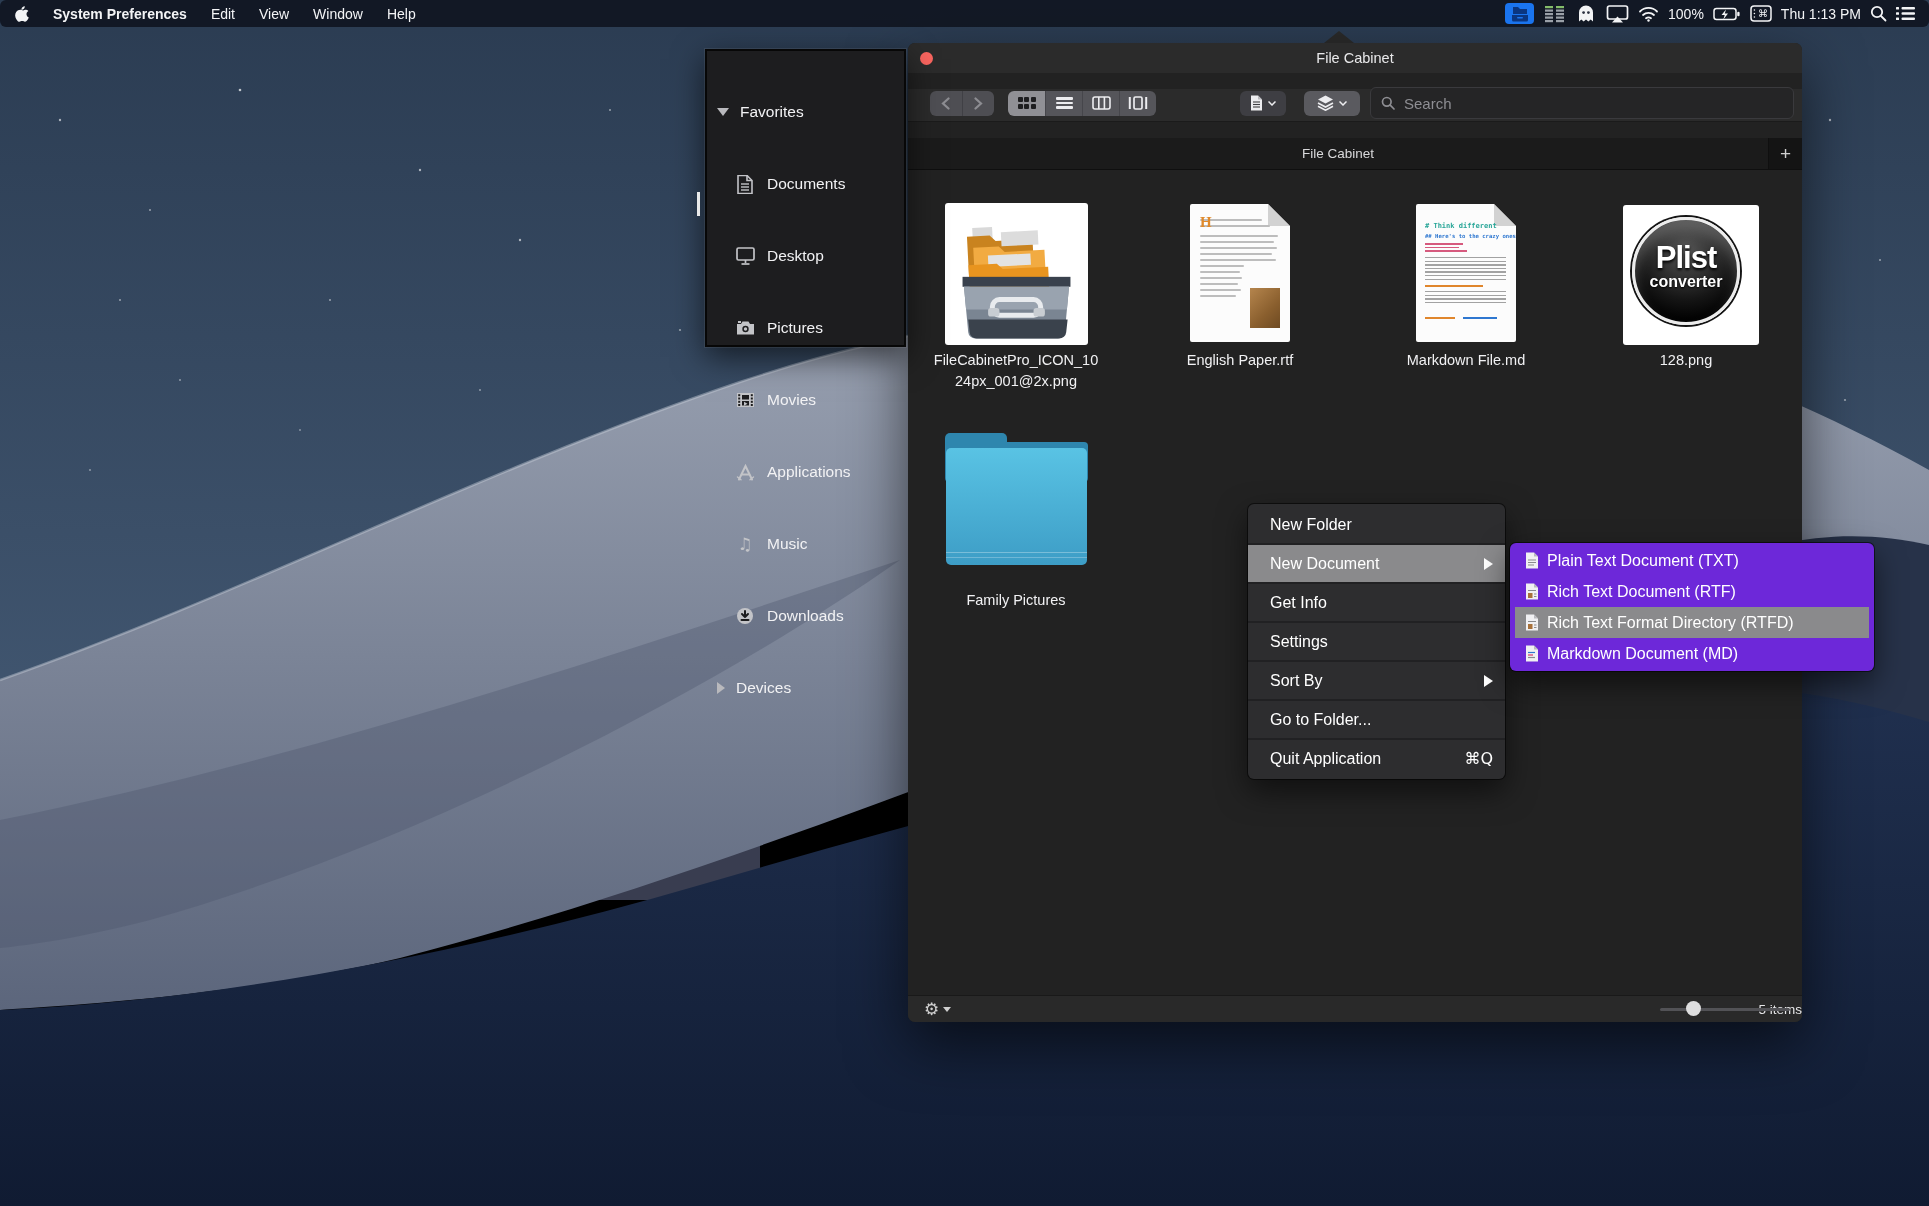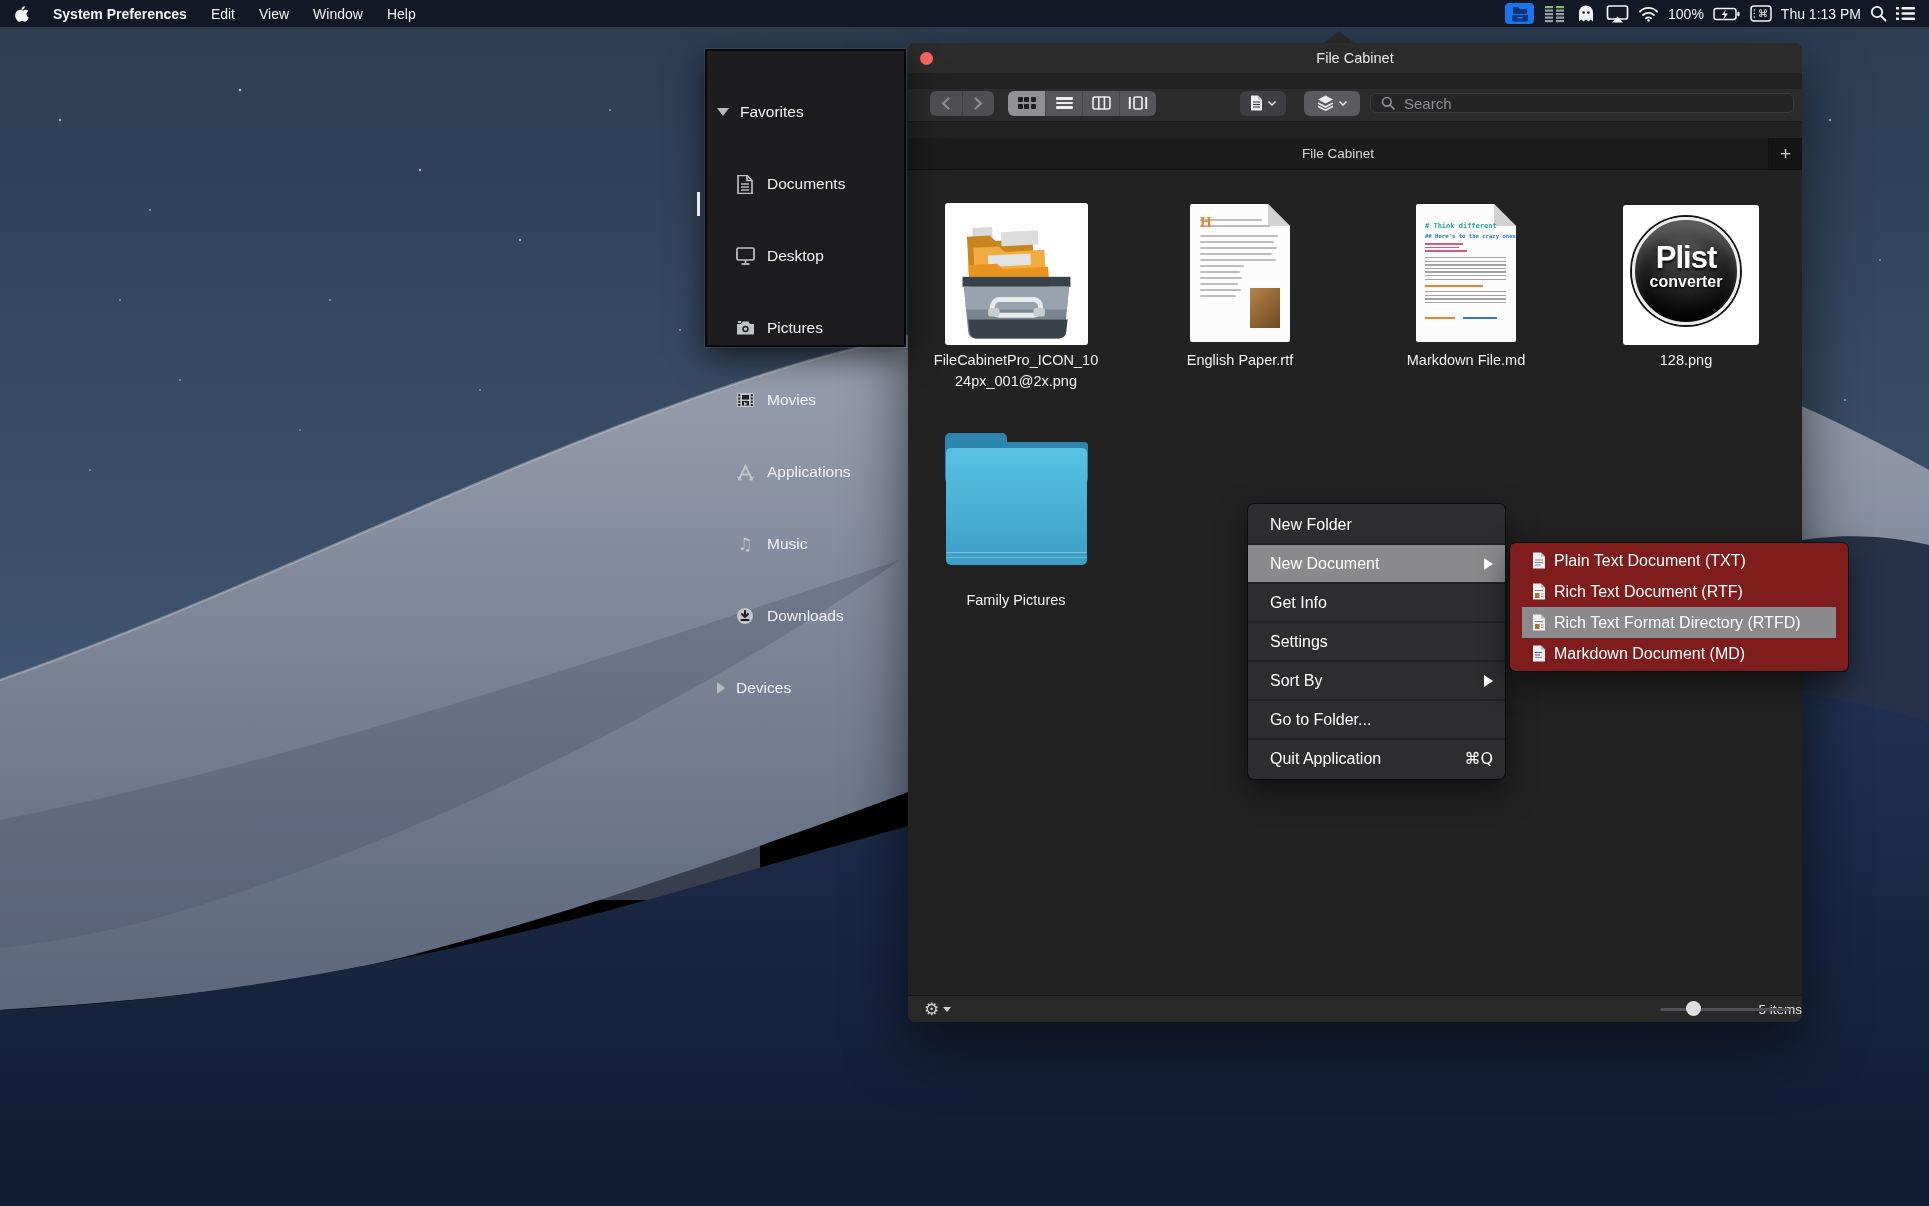--- a/index.html
+++ b/index.html
@@ -8,21 +8,21 @@
   .stage *{box-sizing:border-box;}
   svg{display:block;}
   .glyphfont{font-family:"DejaVu Sans",sans-serif;}
 
   
   .wallpaper{position:absolute;inset:0;z-index:0;}
 
   
   .menubar{position:absolute;top:0;left:0;width:1929px;height:27px;z-index:50;
     background:rgba(16,21,33,.93);display:flex;align-items:center;
-    padding:0 14px;color:#f3f4f6;font-size:14px;}
+    padding:0 14px;color:#f3f4f6;font-size:14px;border-radius:6px;}
   .mb-left{display:flex;align-items:center;gap:24px;}
   .mb-app{font-weight:bold;}
   .mb-right{margin-left:auto;display:flex;align-items:center;gap:9px;}
   .mb-item{display:flex;align-items:center;}
   .cab-badge{width:29px;height:21px;border-radius:4px;background:#1a74ee;
     display:flex;align-items:center;justify-content:center;}
 
   
   .favpanel{position:absolute;left:705px;top:49px;width:201px;height:298px;z-index:40;
     background:#1d1d1f;border:2px solid #070707;box-shadow:0 0 0 1px rgba(255,255,255,.07),0 10px 30px rgba(0,0,0,.6);
@@ -52,21 +52,21 @@
   .seg{height:25px;margin-left:14px;border-radius:6px;overflow:hidden;display:flex;}
   .seg .s{width:37px;display:flex;align-items:center;justify-content:center;background:#55555a;}
   .seg .s + .s{border-left:1px solid #46464b;}
   .seg .s.active{background:#909095;}
   .gridglyph{display:grid;grid-template-columns:repeat(3,5px);grid-auto-rows:5px;gap:1.5px;}
   .gridglyph i{background:#1e1e20;border-radius:1px;}
   .listglyph i{display:block;width:17px;height:2.4px;background:#ededf0;border-radius:1px;margin:2.2px 0;}
   .tbtn{height:25px;border-radius:6px;display:flex;align-items:center;justify-content:center;gap:5px;}
   .btn-doc{width:46px;background:#3e3e43;margin-left:84px;}
   .btn-stack{width:56px;background:#5a5a5f;margin-left:18px;}
-  .searchfield{flex:1;height:20px;margin-left:10px;background:#252526;border:1px solid #3a3a3d;
+  .searchfield{flex:1;height:32px;margin-left:10px;background:#252526;border:1px solid #3a3a3d;
     border-radius:6px;display:flex;align-items:center;padding:0 10px;gap:7px;}
   .searchfield input{flex:1;background:transparent;border:none;outline:none;color:#ddd;font-size:15px;
     font-family:"Liberation Sans",sans-serif;}
   .searchfield input::placeholder{color:#8e8e93;}
   .tabbar{height:32px;background:#1b1b1b;border-bottom:1px solid #0f0f0f;display:flex;}
   .tab{flex:1;display:flex;align-items:center;justify-content:center;color:#d9d9db;font-size:13.5px;}
   .tab-add{width:34px;border-left:1px solid #0f0f0f;background:#141414;color:#cfcfcf;
     font-size:19px;display:flex;align-items:center;justify-content:center;}
   .content{flex:1;position:relative;background:#222;overflow:hidden;}
   .statusbar{height:27px;background:#292929;border-top:1px solid #191919;border-radius:0 0 7px 7px;
@@ -103,22 +103,22 @@
 
   
   .ctxmenu{position:absolute;left:1248px;top:504px;width:257px;z-index:30;background:#2d2d2f;
     border-radius:6px;padding:2px 0;color:#fff;font-size:16px;
     box-shadow:0 0 0 1px rgba(0,0,0,.55),0 12px 30px rgba(0,0,0,.55);}
   .ctx-item{height:37px;display:flex;align-items:center;padding:0 12px 0 22px;}
   .ctx-item.hl{background:#8a8a8c;}
   .ctx-sep{height:2px;background:#212123;}
   .arrow-r{margin-left:auto;width:0;height:0;border-top:6px solid transparent;border-bottom:6px solid transparent;border-left:9px solid #fff;}
   .shortcut{margin-left:auto;}
-  .submenu{position:absolute;left:1510px;top:543px;width:338px;z-index:31;background:#7f1d1d;
-    border-radius:6px;padding:2px 12px;color:#fff;font-size:16px;
+  .submenu{position:absolute;left:1510px;top:543px;width:364px;z-index:31;background:#6d28d9;
+    border-radius:6px;padding:2px 5px;color:#fff;font-size:16px;
     box-shadow:0 0 0 1px rgba(0,0,0,.55),0 12px 30px rgba(0,0,0,.55);}
   .sub-item{height:31px;display:flex;align-items:center;gap:8px;padding:0 10px;}
   .sub-item.hl{background:#8a8a8c;}
 
   .mono{font-family:"DejaVu Sans Mono",monospace;}
 </style>
 </head>
 <body>
 
 <div class="stage">

